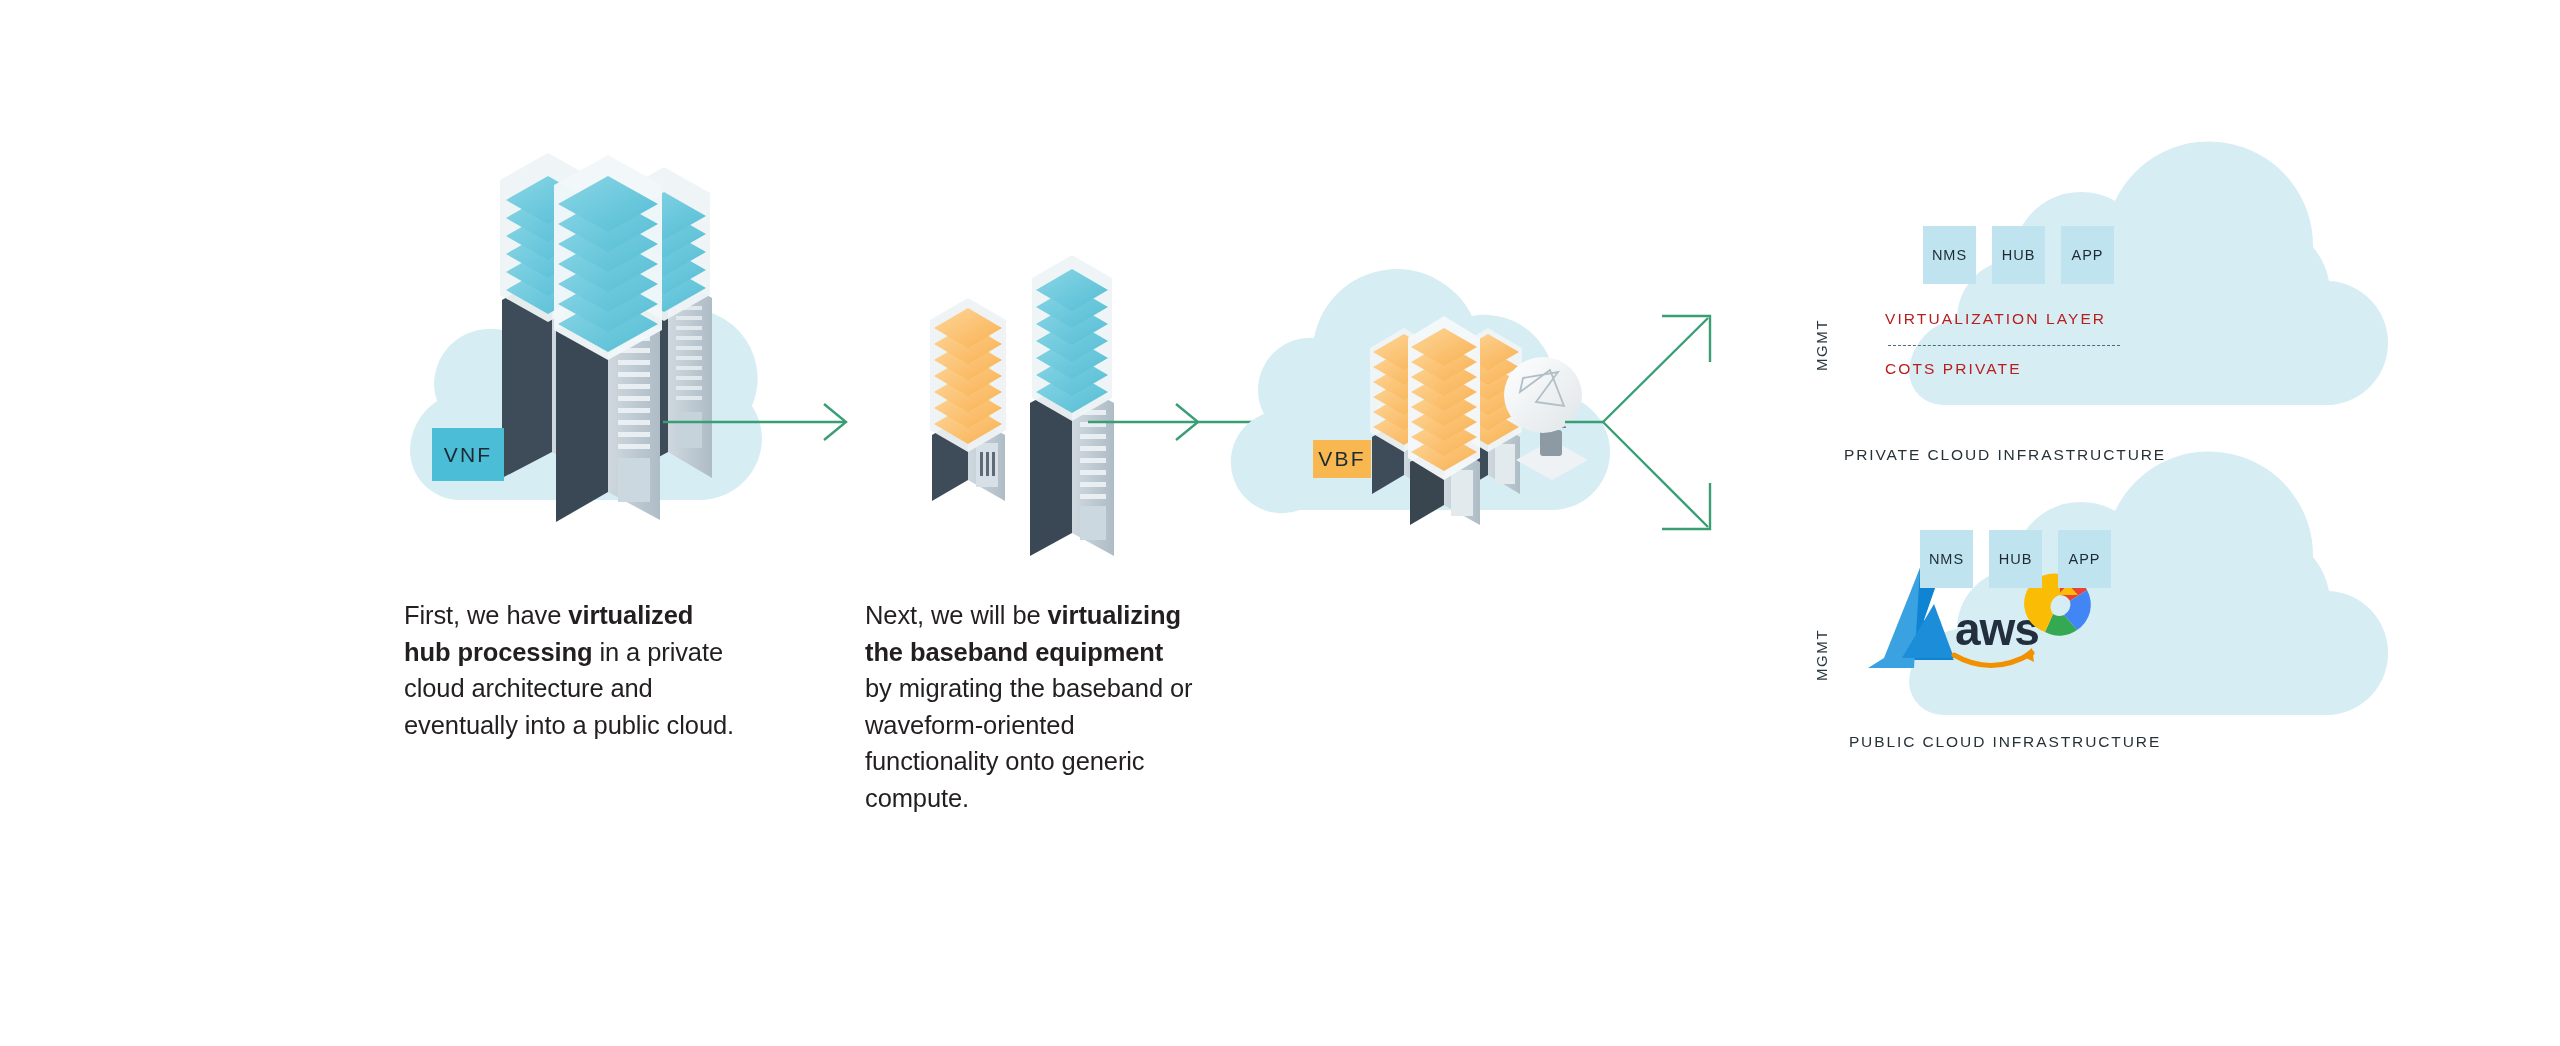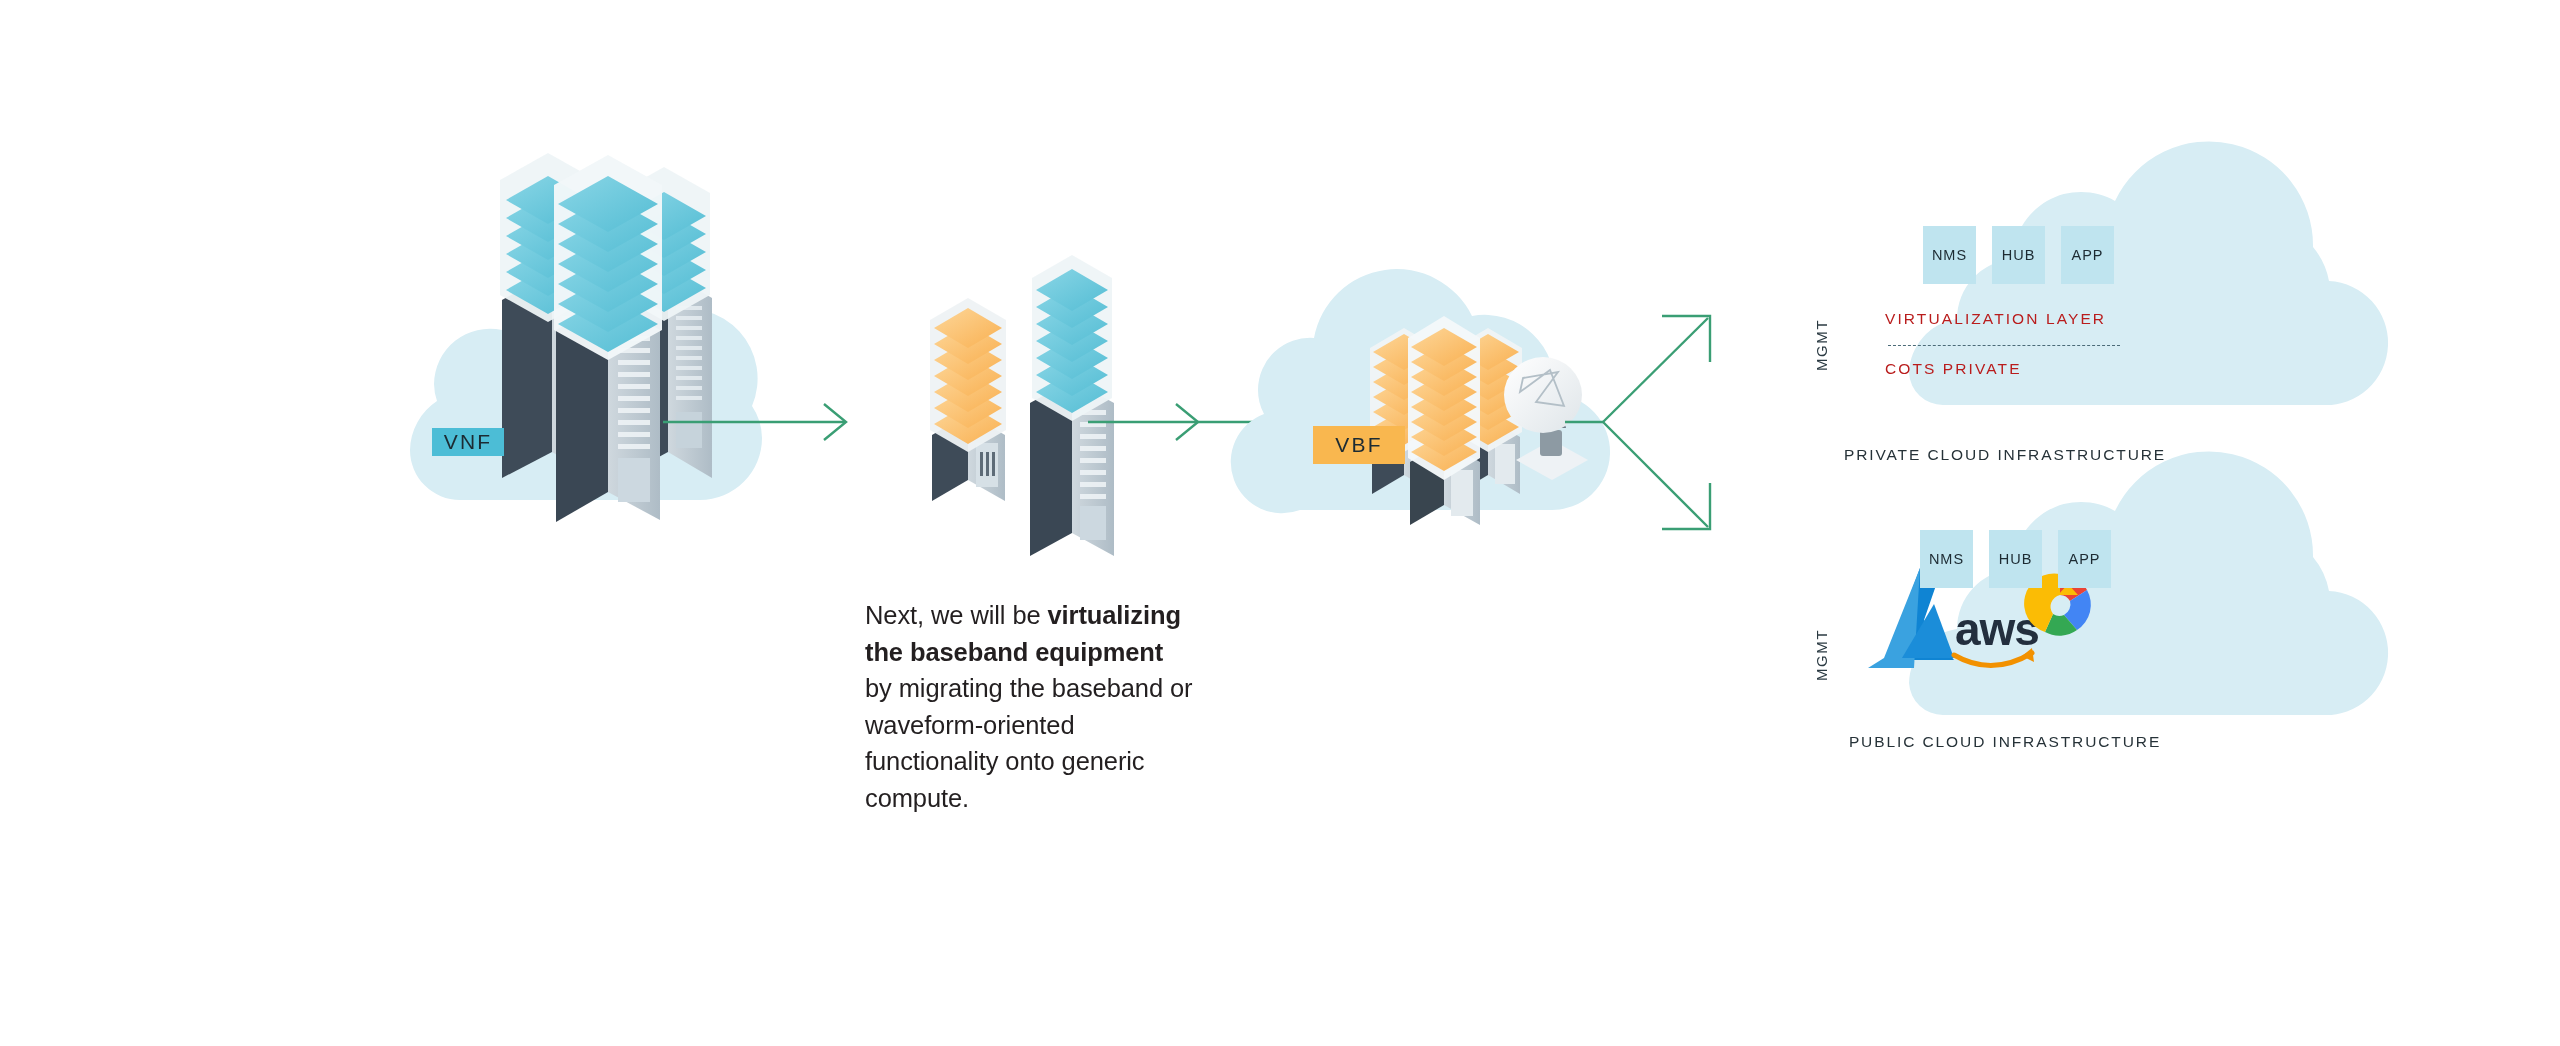--- a/index.html
+++ b/index.html
@@ -387,28 +387,31 @@
       <g transform="translate(2062,596)">
         <path d="M-2,-22 a30,30 0 0 1 27,16 l-17,11 a12,12 0 0 0 -10,-6 z" fill="#ea4335"></path>
         <path d="M25,-6 a30,30 0 0 1 -10,40 l-13,-15 a12,12 0 0 0 6,-14 z" fill="#4285f4"></path>
         <path d="M15,34 a30,30 0 0 1 -32,2 l8,-18 a12,12 0 0 0 11,1 z" fill="#34a853"></path>
         <path d="M-17,36 a30,30 0 0 1 15,-58 l0,21 a12,12 0 0 0 -7,19 z" fill="#fbbc05"></path>
         <path d="M-4,-1 l20,0 -10,-11 z" fill="#fbbc05"></path>
       </g>
     </g>
   </svg>
 
-  <div class="tag" style="left:432px;top:428px;width:72px;height:28px;background:#4cbdd6;">
+  <div class="tag" style="left:432px;top:428px;width:72px;height:53px;background:#4cbdd6;">
     <span>VNF</span>
   </div>
 
-  <div class="tag" style="left:1313px;top:426px;width:92px;height:38px;background:#f9b74f;justify-content:center;">
+  <div class="tag" style="left:1313px;top:440px;width:58px;height:38px;background:#f9b74f;justify-content:center;">
     <span>VBF</span>
   </div>
 
+  <div class="caption" style="left:404px;top:597px;width:334px;">
+    <span>First, we have </span><b>virtualized hub processing</b><span> in a private cloud architecture and eventually into a public cloud.</span>
+  </div>
 
   <div class="caption" style="left:865px;top:597px;width:328px;">
     <span>Next, we will be </span><b>virtualizing the baseband equipment</b><span> by migrating the baseband or waveform-oriented functionality onto generic compute.</span>
   </div>
 
   <div class="svc-box" style="left:1903px;top:226px;width:53px;height:58px;">
     <span>NMS</span>
   </div>
   <div class="svc-box" style="left:1972px;top:226px;width:53px;height:58px;">
     <span>HUB</span>

